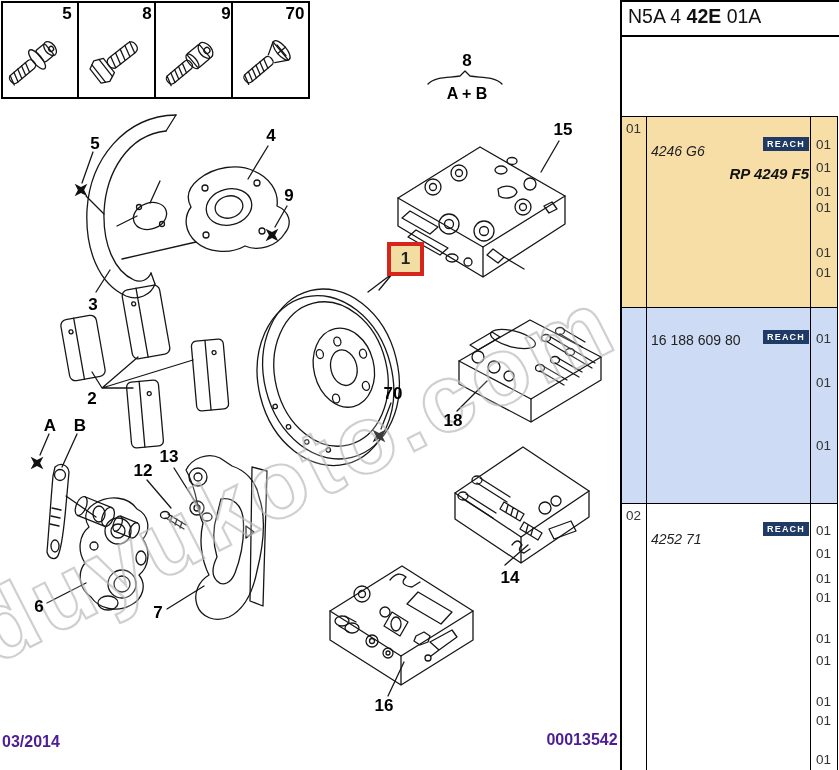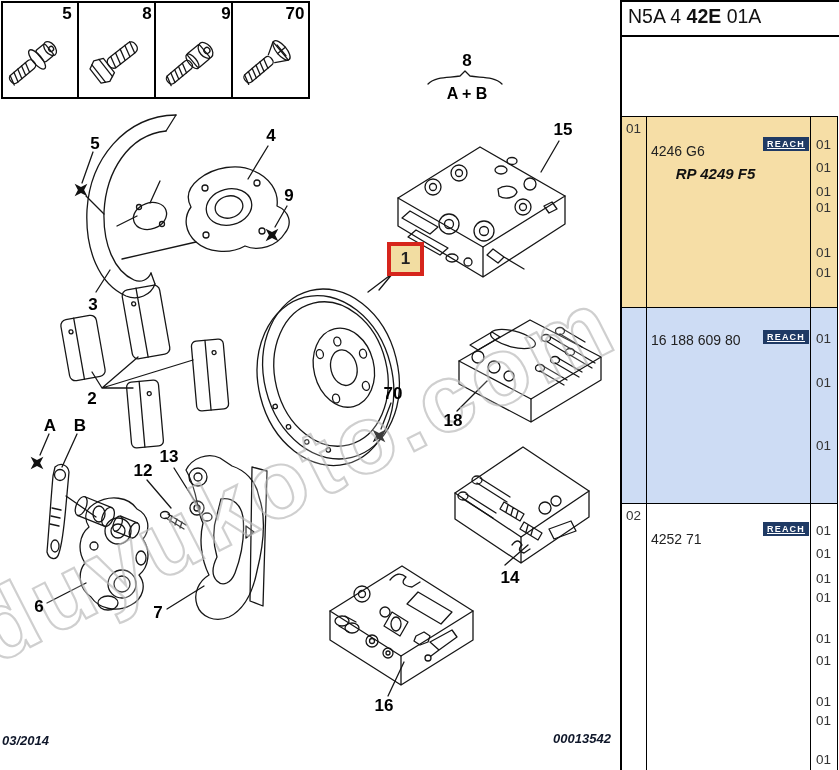--- a/index.html
+++ b/index.html
@@ -8,37 +8,37 @@
   
   #diagram{position:absolute;left:0;top:0;width:620px;height:770px;}
   #lineart{position:absolute;left:0;top:0;}
   .fbox{position:absolute;left:1px;top:1px;width:305px;height:94px;border:2.5px solid #000;}
   .fbox .divider{position:absolute;top:0;bottom:0;width:0;border-left:2px solid #000;}
   .dlabel{position:absolute;font-weight:bold;font-size:16px;color:#000;transform:translateX(-50%);
           white-space:nowrap;line-height:1;}
   .dlabel.big{font-size:17px;}
   #highlight-1{position:absolute;left:387px;top:242px;width:29px;height:26px;border:4px solid #d6251c;
                background:#f2dda2;text-align:center;line-height:26px;font-weight:bold;font-size:17px;color:#222;}
-  .foot{position:absolute;font-weight:bold;font-size:13px;color:#0f172a;font-style:italic;}
+  .foot{position:absolute;font-weight:bold;font-size:16px;color:#4c1d95;}
   
   #panel{position:absolute;left:620px;top:0;width:219px;height:770px;border-left:2.5px solid #000;background:#fff;}
   #panel-header{position:absolute;left:0;top:0;width:215px;height:30px;border-top:2px solid #000;
                 border-bottom:2px solid #000;border-right:1.5px solid #000;
                 font-size:19.5px;font-weight:normal;padding:3px 0 0 6px;background:#fff;}
   #panel-header b{font-weight:bold;}
   #panel-engine{position:absolute;left:0;top:35px;width:215px;height:80px;border-right:1.5px solid #000;background:#fff;}
   #panel-engine .engine-text{position:absolute;left:27px;top:26px;font-style:italic;font-size:17px;color:#1ea048;white-space:nowrap;}
   .sec{position:absolute;left:0;width:215px;border-top:1.5px solid #000;border-right:1.5px solid #000;}
   .sec .vline{position:absolute;top:0;bottom:0;width:0;border-left:1.5px solid #000;}
   .sec .rowno{position:absolute;left:4px;top:4px;font-size:13.5px;color:#333;}
   .sec .pn{position:absolute;left:29px;font-size:14px;color:#222;}
-  .pn.it{}
+  .pn.it{font-style:italic;}
   .sec .reach{position:absolute;left:141px;background:#1f3a64;color:#fff;font-size:9px;font-weight:bold;
-              letter-spacing:1.2px;padding:2.5px 4px;line-height:1;text-decoration:underline;}
-  .sec .alt{position:absolute;left:0;width:187px;text-align:center;font-weight:bold;font-style:italic;
+              letter-spacing:1.2px;padding:2.5px 4px;line-height:1;}
+  .sec .alt{position:absolute;left:0;width:187px;text-align:right;font-weight:bold;font-style:italic;
             font-size:15px;color:#111;}
   .sec .qty{position:absolute;left:194px;font-size:13.5px;color:#333;}
   #sec1{top:116px;height:191px;background:#f6dea6;}
   #sec2{top:307px;height:196px;background:#cddcf4;}
   #sec3{top:503px;height:267px;background:#fff;}
 </style>
 </head>
 <body>
 
 <div id="stage">

